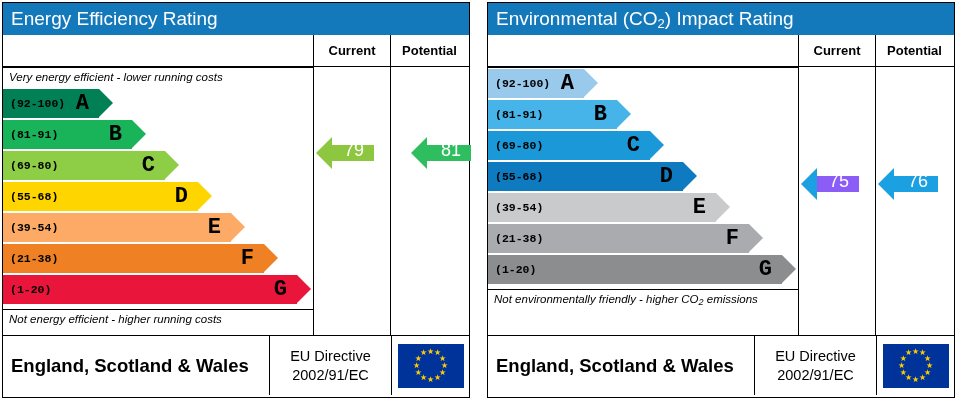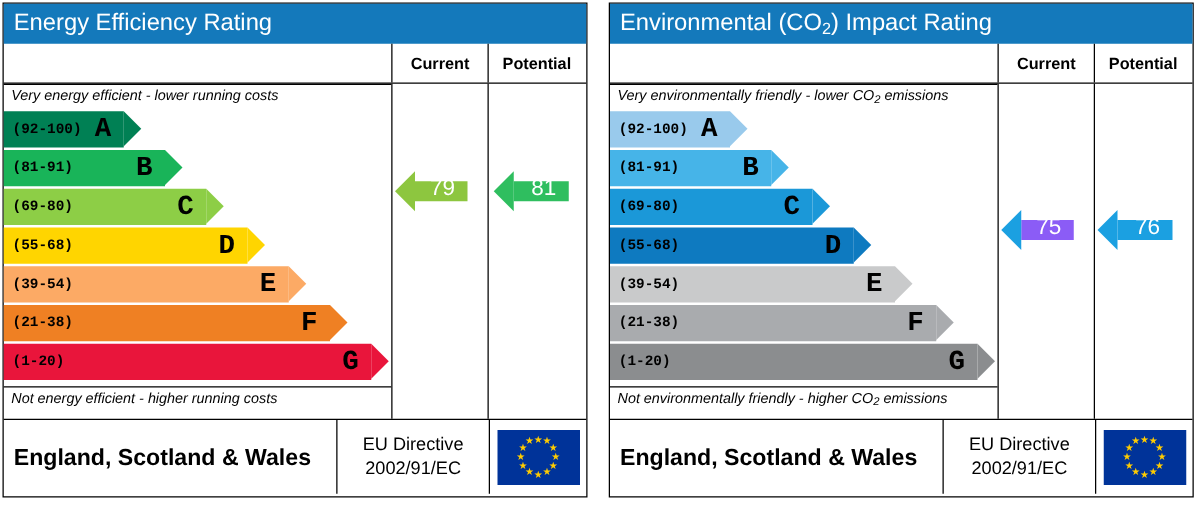--- a/index.html
+++ b/index.html
@@ -303,21 +303,21 @@
       </div>
       <div class="value-col" id="energy-current-col">
           <div class="rating-arrow" style="top: 70px; left: 18px;">
             <span class="arrow-head" style="border-right: 16px solid rgb(141, 198, 63);"></span>
             <div class="arrow-body" style="width: 42px; background: rgb(141, 198, 63);">
               <span class="num">79</span>
             </div>
           </div>
         </div>
       <div class="value-col potential" id="energy-potential-col">
-          <div class="rating-arrow" style="top: 70px; left: 20px;">
+          <div class="rating-arrow" style="top: 70px; left: 36px;">
             <span class="arrow-head" style="border-right: 16px solid rgb(47, 190, 95);"></span>
             <div class="arrow-body" style="width: 44px; background: rgb(47, 190, 95);">
               <span class="num">81</span>
             </div>
           </div>
         </div>
     </div>
 
     <div class="footer-row">
       <div class="footer-region">England, Scotland &amp; Wales</div>
@@ -349,21 +349,20 @@
     <div class="title-bar"><span>Environmental (CO</span><sub>2</sub><span>) Impact Rating</span></div>
 
     <div class="header-row">
       <div class="header-spacer"></div>
       <div class="header-cell">Current</div>
       <div class="header-cell potential">Potential</div>
     </div>
 
     <div class="body-row">
       <div class="bars-col">
-        <div class="caption"><span>Very environmentally friendly - lower CO</span><sub>2</sub><span> emissions</span></div>
         <div class="bars" id="co2-bars">
             <div class="bar" style="width: 96px; background: rgb(153, 202, 236);">
               <span class="range">(92-100)</span>
               <span class="letter">A</span>
               <span class="tip" style="border-left: 14px solid rgb(153, 202, 236);"></span>
             </div>
             <div class="bar" style="width: 129px; background: rgb(70, 180, 232);">
               <span class="range">(81-91)</span>
               <span class="letter">B</span>
               <span class="tip" style="border-left: 14px solid rgb(70, 180, 232);"></span>

